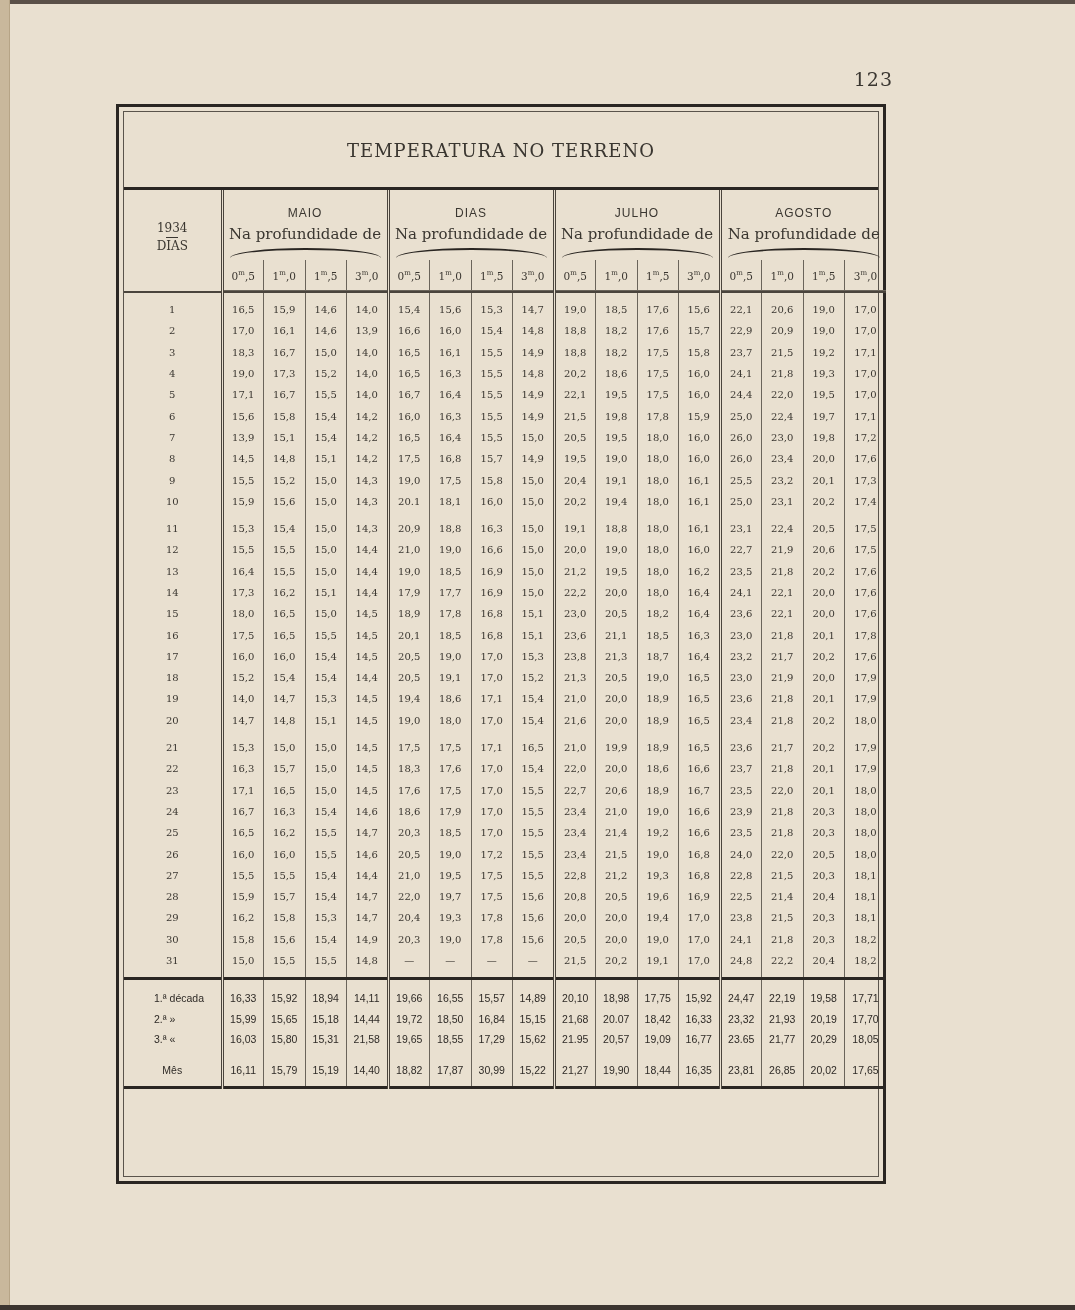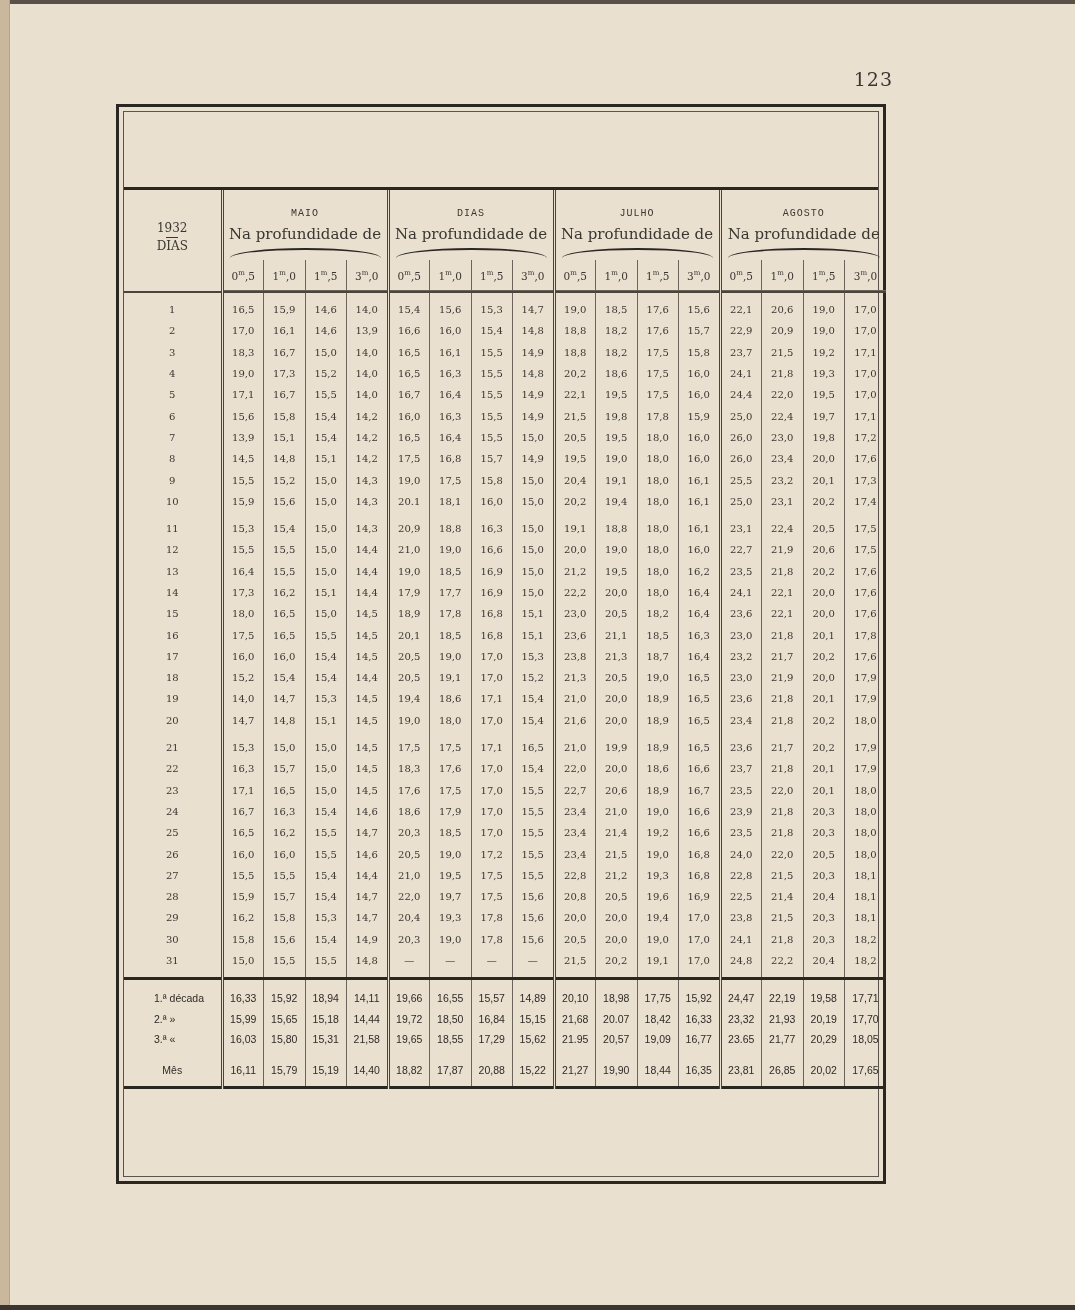--- a/index.html
+++ b/index.html
@@ -24,21 +24,21 @@
   .title { position:absolute; left:0; right:0; top:28px; text-align:center; font-size:18px; letter-spacing:1px; }
   .title-rule { position:absolute; left:0; right:0; top:75px; border-top:3px solid #2a2622; }
   table.data {
     position:absolute; left:0; top:78px; width:762px;
     border-collapse:collapse; table-layout:fixed;
   }
   table.data td, table.data th { padding:0; text-align:center; font-weight:normal; }
   .c-day { width:98px; }
   .month-sep { border-left:3px double #4a443c; }
   .col-sep { border-left:1px solid #6a645a; }
-  .month-name { font-family:Liberation Mono, monospace; font-weight:bold; font-size:10px; letter-spacing:1px; padding-top:14px !important; height:18px; }
+  .month-name { font-family:Liberation Sans, sans-serif; font-weight:bold; font-size:12px; letter-spacing:1px; padding-top:14px !important; height:18px; }
   .depth-label { font-size:15px; height:24px; }
   .brace-cell { height:14px; position:relative; }
   .brace { display:block; height:8px; margin:0 6px; border-top:2px solid #2a2622; border-radius:50% 50% 0 0 / 100% 100% 0 0; }
   .depth { font-size:10.5px; height:30px; border-bottom:1px solid #6a645a; }
   .year-cell { font-size:12px; line-height:17px; vertical-align:top; padding-top:30px !important; }
   .header-rule td { border-bottom:2px solid #4a443c; height:0; }
   .val { font-size:10px; height:21.3px; }
   .day { font-size:10px; }
   .gap td { height:6px; }
   .sum-rule td { border-top:3px solid #2a2622; height:8px; }
@@ -50,20 +50,21 @@
 </style>
 </head>
 <body>
 
 <div class="page-edge-top"></div>
 <div class="page-edge-left"></div>
 <div class="page-number">123</div>
 
 <div class="frame">
   <div class="frame-inner">
+    <div class="title">TEMPERATURA NO TERRENO</div>
     <div class="title-rule"></div>
 
     <table class="data">
       <colgroup>
         <col class="c-day">
         <col>
           <col>
           <col>
           <col>
         <col>
@@ -75,21 +76,21 @@
           <col>
           <col>
         <col>
           <col>
           <col>
           <col>
       </colgroup>
       <thead id="thead">
         <tr>
           <th rowspan="4" class="year-cell">
-            <div>1932</div>
+            <div>1934</div>
             <div style="width:12px;margin:0 auto;border-top:1px solid #3a3630;"></div>
             <div>DIAS</div>
           </th>
           <th colspan="4" class="month-name month-sep">MAIO</th>
           <th colspan="4" class="month-name month-sep">DIAS</th>
           <th colspan="4" class="month-name month-sep">JULHO</th>
           <th colspan="4" class="month-name month-sep">AGOSTO</th>
         </tr>
         <tr>
           <th colspan="4" class="depth-label month-sep">Na profundidade de</th>
@@ -895,21 +896,21 @@
             <td class="col-sep"></td>
           </tr>
           <tr>
             <td class="sum">Mês</td>
             <td class="sum month-sep">16,11</td>
             <td class="sum col-sep">15,79</td>
             <td class="sum col-sep">15,19</td>
             <td class="sum col-sep">14,40</td>
             <td class="sum month-sep">18,82</td>
             <td class="sum col-sep">17,87</td>
-            <td class="sum col-sep">20,88</td>
+            <td class="sum col-sep">30,99</td>
             <td class="sum col-sep">15,22</td>
             <td class="sum month-sep">21,27</td>
             <td class="sum col-sep">19,90</td>
             <td class="sum col-sep">18,44</td>
             <td class="sum col-sep">16,35</td>
             <td class="sum month-sep">23,81</td>
             <td class="sum col-sep">26,85</td>
             <td class="sum col-sep">20,02</td>
             <td class="sum col-sep">17,65</td>
           </tr>

